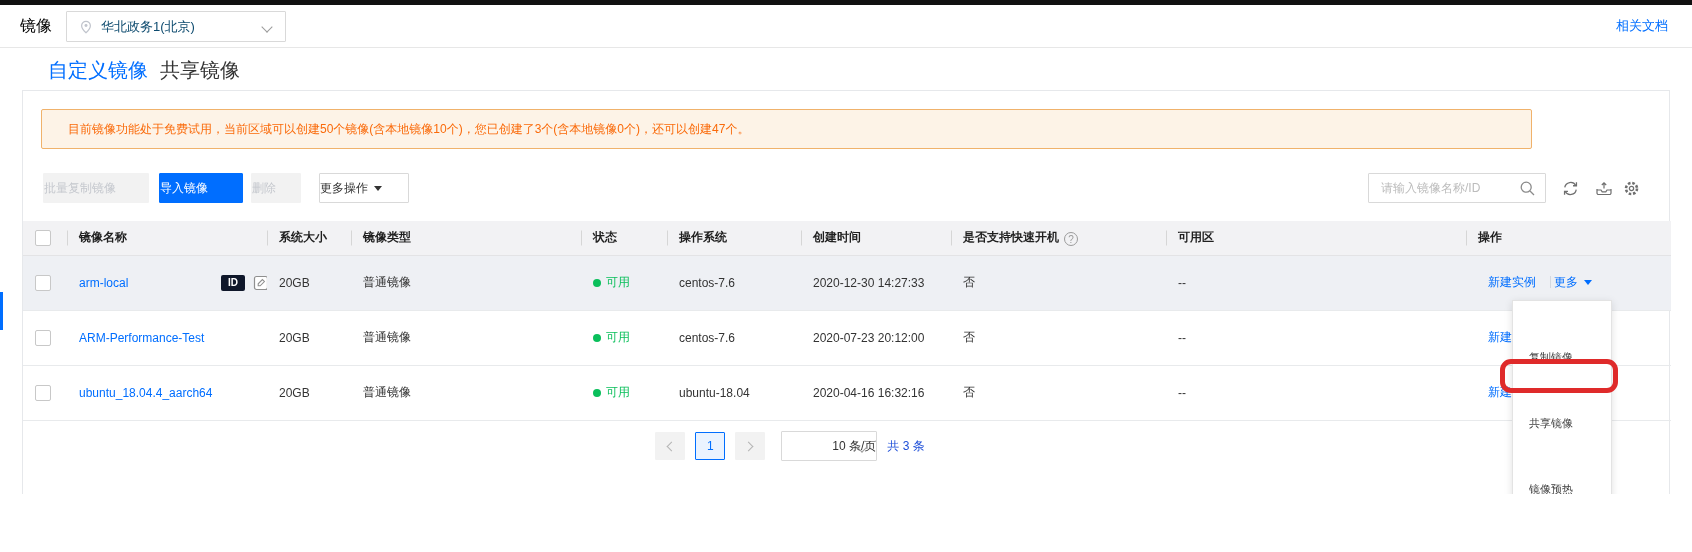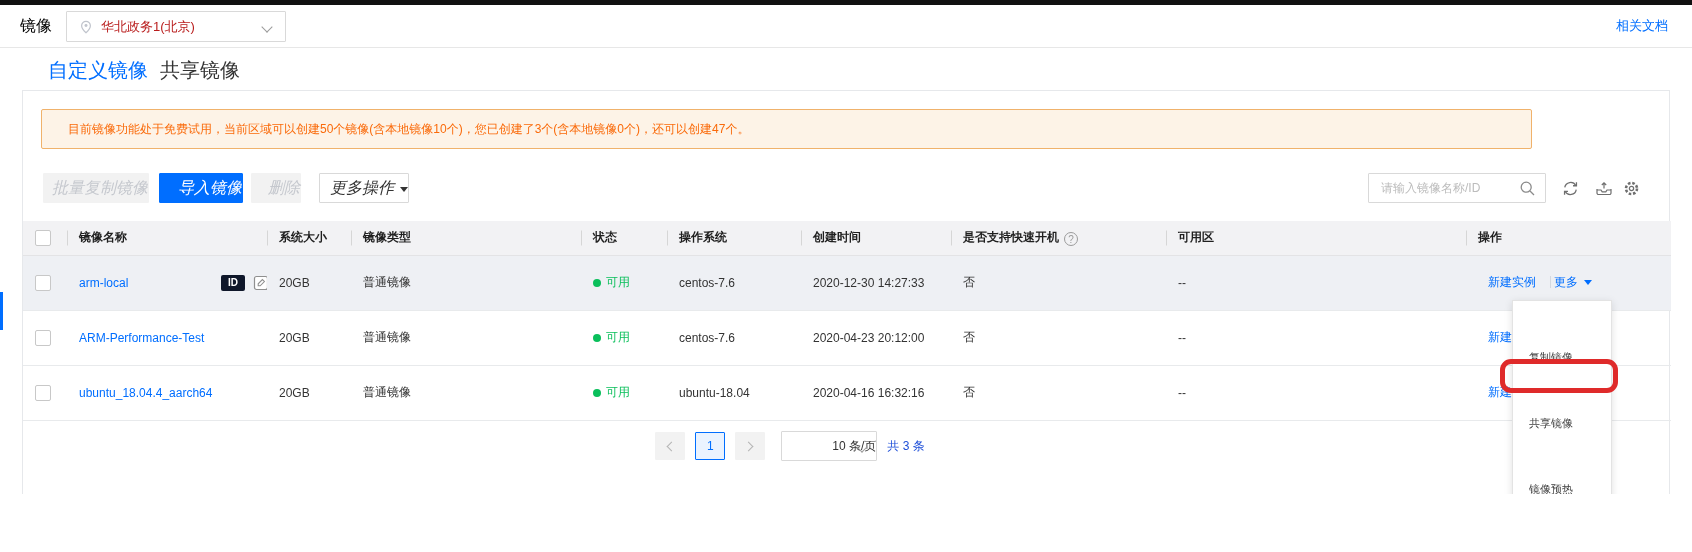--- a/index.html
+++ b/index.html
@@ -8,39 +8,39 @@
   .stage { position:relative; width:1692px; height:494px; background:#fff; overflow:hidden; }
 
   
   .top-black { position:absolute; left:0; top:0; width:1692px; height:5px; background:#111; }
 
   
   .header { position:absolute; left:0; top:5px; width:1692px; height:43px; background:#fff; border-bottom:1px solid #e7e7e7; }
   .page-title { position:absolute; left:20px; top:0; height:42px; line-height:42px; font-size:16px; color:#000; }
   .region-select { position:absolute; left:66px; top:6px; width:220px; height:31px; border:1px solid #d9d9d9; background:#fff; border-radius:1px; cursor:pointer; }
   .region-select .pin { position:absolute; left:12px; top:8px; }
-  .region-select .region-label { position:absolute; left:34px; top:0; line-height:29px; font-size:13px; color:#b91c1c; }
+  .region-select .region-label { position:absolute; left:34px; top:0; line-height:29px; font-size:13px; color:#0c4a6e; }
   .region-select .chev-down { position:absolute; right:14px; top:11px; }
   .doc-link { position:absolute; right:24px; top:0; height:42px; line-height:42px; font-size:13px; color:#006eff; cursor:pointer; text-decoration:none; }
 
   
   .tabstrip { position:absolute; left:0; top:48px; width:1692px; height:42px; background:#fff; }
   .tab { position:absolute; top:2px; height:42px; line-height:40px; font-size:20px; cursor:pointer; color:#333; }
   .tab.active { color:#006eff; border-bottom:2px solid #006eff; }
   .tab-custom { left:48px; }
   .tab-shared { left:160px; }
 
   
   .card { position:absolute; left:22px; top:90px; width:1648px; height:462px; background:#fff; border:1px solid #e6e8eb; border-bottom:none; }
 
   
   .banner { position:absolute; left:18px; top:18px; width:1491px; height:40px; background:#fdf3e7; border:1px solid #f0b26b; border-radius:2px; line-height:38px; padding-left:26px; color:#fa6a0a; font-size:12px; white-space:nowrap; overflow:hidden; }
 
   
-  .btn { position:absolute; top:82px; height:30px; line-height:28px; text-align:right; font-size:16px; border-radius:1px; cursor:pointer;font-style:italic; }
+  .btn { position:absolute; top:82px; height:30px; line-height:28px; text-align:left; font-size:12px; border-radius:1px; cursor:pointer; }
   .btn-disabled { background:#f2f2f2; border:1px solid #f2f2f2; color:#c5c8ce; cursor:not-allowed; }
   .btn-primary { background:#006eff; border:1px solid #006eff; color:#fff; }
   .btn-default { background:#fff; border:1px solid #d9d9d9; color:#333; }
   .btn-batch { left:20px; width:106px; }
   .btn-import { left:136px; width:84px; }
   .btn-delete { left:228px; width:50px; }
   .btn-moreops { left:296px; width:90px; }
   .caret { display:inline-block; width:0; height:0; border-left:4px solid transparent; border-right:4px solid transparent; border-top:5px solid #333; margin-left:6px; vertical-align:1px; }
   .caret.blue { border-top-color:#006eff; }
 
@@ -214,21 +214,21 @@
             <a class="link">新建实例</a><span class="op-sep"></span><a class="link">更多</a><span class="caret blue"></span>
           </td>
         </tr>
         <tr>
           <td><span class="checkbox"></span></td>
           <td><a class="link">ARM-Performance-Test</a></td>
           <td>20GB</td>
           <td>普通镜像</td>
           <td><span class="dot"></span><span class="status-ok">可用</span></td>
           <td>centos-7.6</td>
-          <td>2020-04-23 20:12:00</td>
+          <td>2020-07-23 20:12:00</td>
           <td>否</td>
           <td>--</td>
           <td class="cell-ops">
             <a class="link">新建实例</a><span class="op-sep"></span><a class="link">更多</a><span class="caret blue"></span>
           </td>
         </tr>
         <tr>
           <td><span class="checkbox"></span></td>
           <td><a class="link">ubuntu_18.04.4_aarch64</a></td>
           <td>20GB</td>

